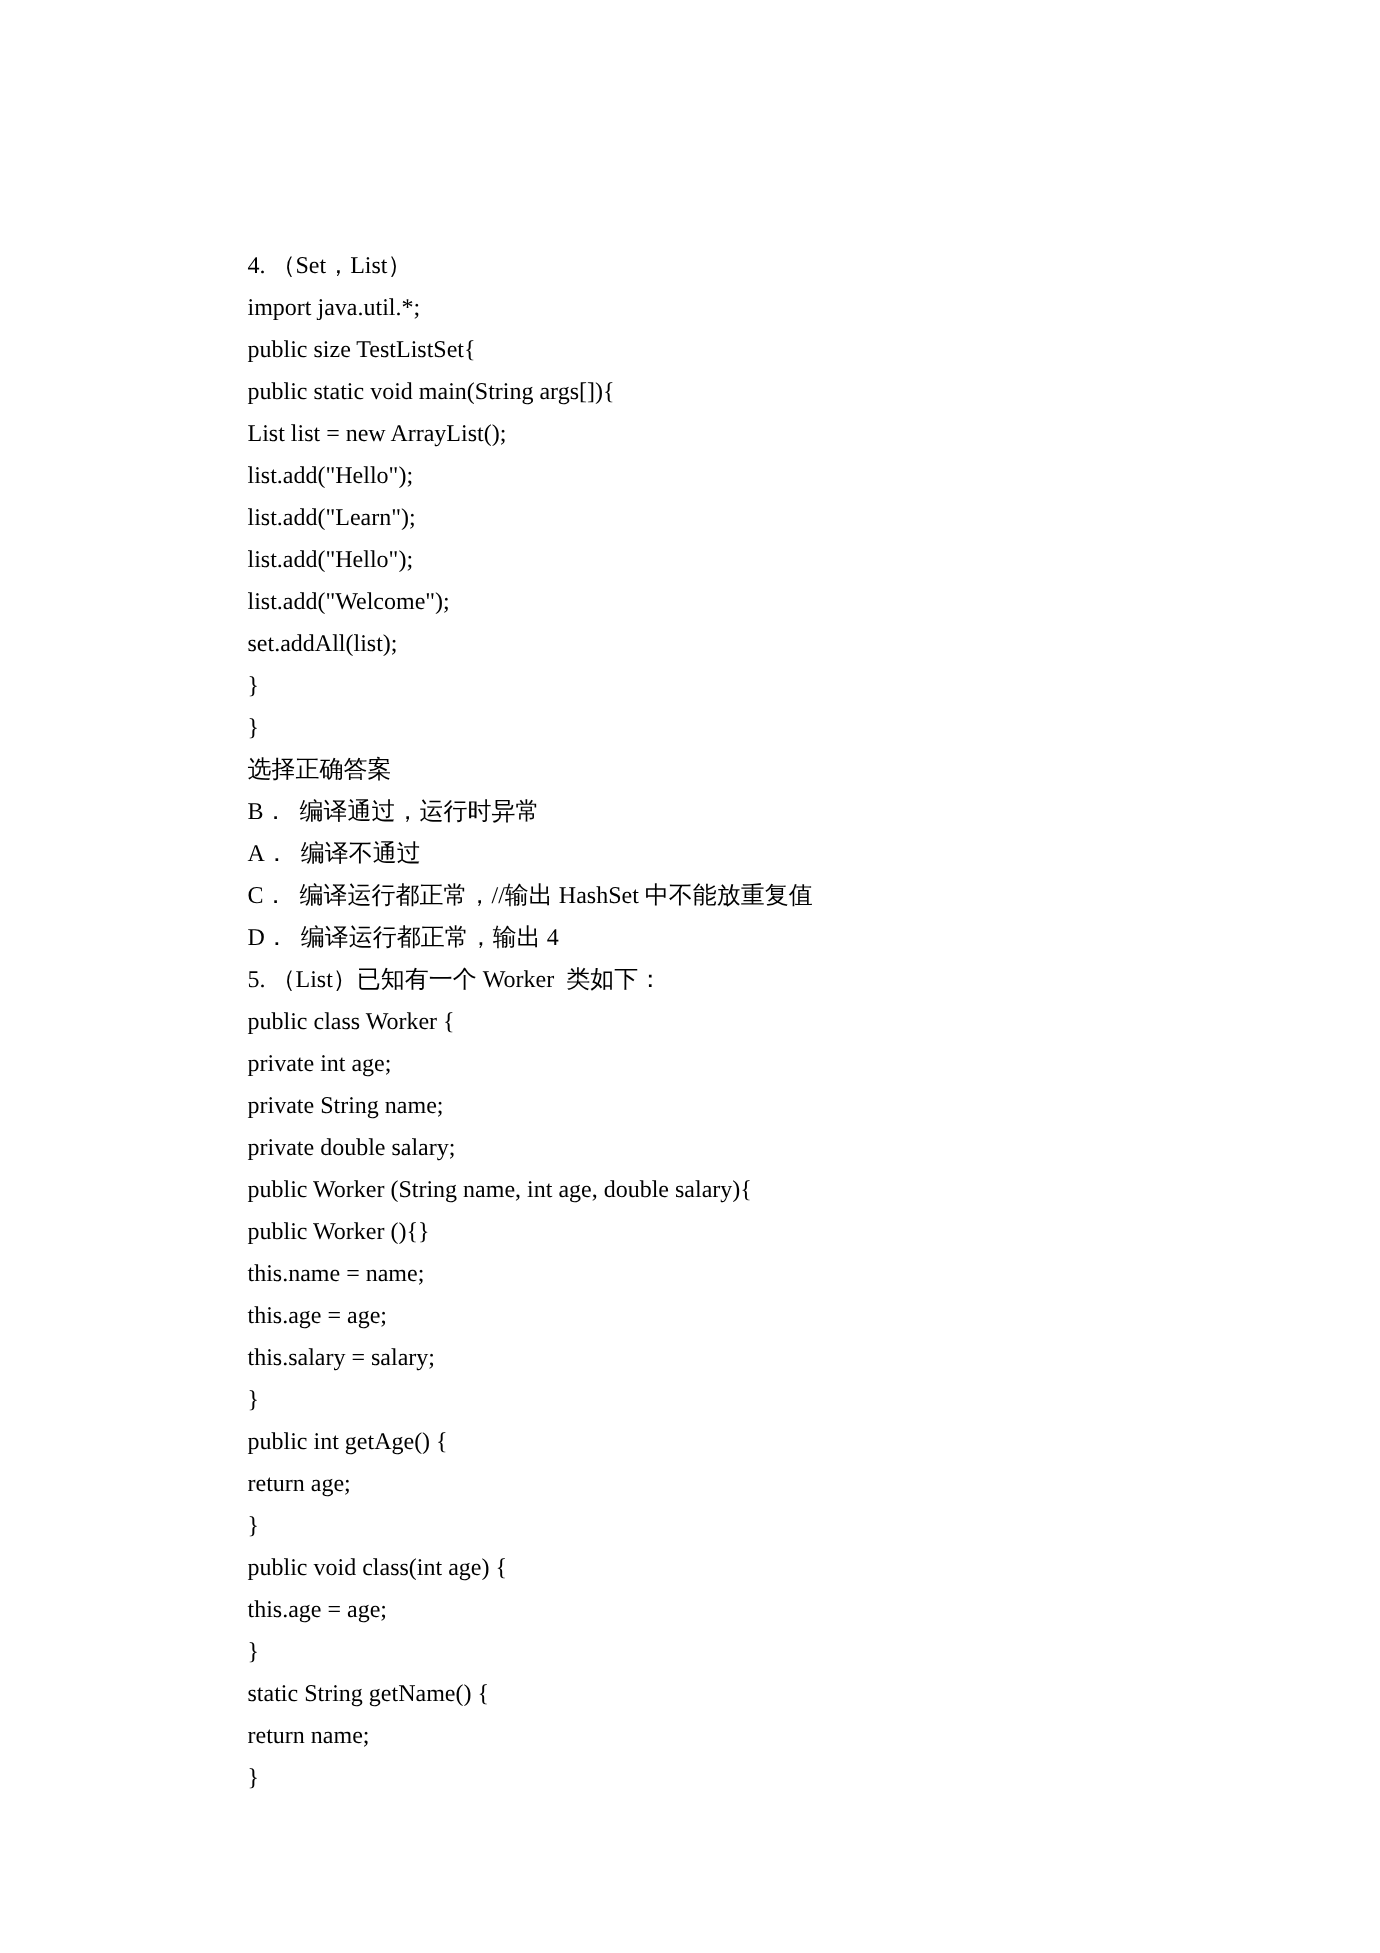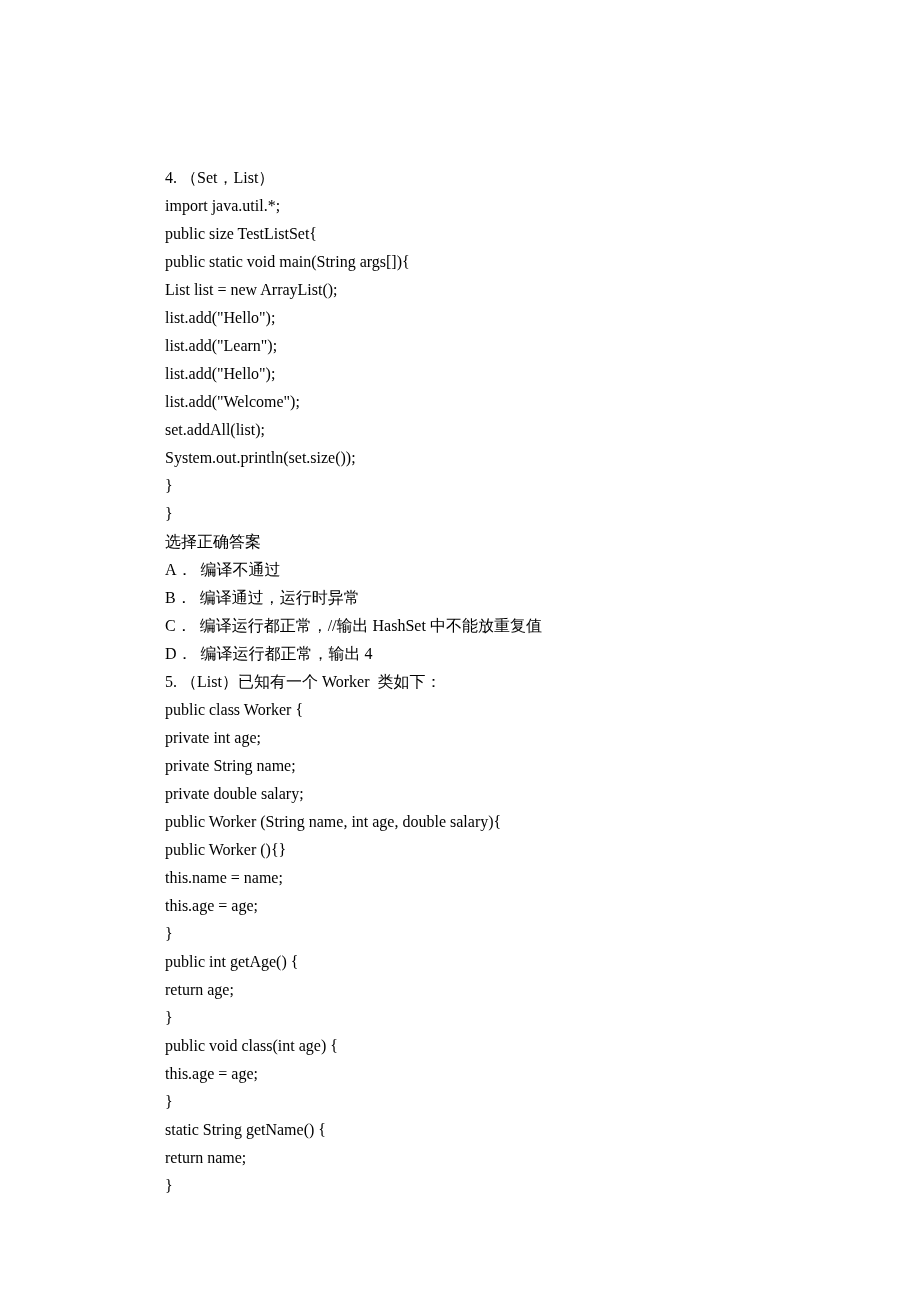--- a/index.html
+++ b/index.html
@@ -31,37 +31,37 @@
       <div class="line">4. （Set，List）</div>
       <div class="line">import java.util.*;</div>
       <div class="line">public size TestListSet{</div>
       <div class="line">public static void main(String args[]){</div>
       <div class="line">List list = new ArrayList();</div>
       <div class="line">list.add("Hello");</div>
       <div class="line">list.add("Learn");</div>
       <div class="line">list.add("Hello");</div>
       <div class="line">list.add("Welcome");</div>
       <div class="line">set.addAll(list);</div>
-      <div class="line">System.out.println(set.size());</div>
       <div class="line">}</div>
       <div class="line">}</div>
       <div class="line">选择正确答案</div>
+      <div class="line">B．  编译通过，运行时异常</div>
       <div class="line">A．  编译不通过</div>
-      <div class="line">B．  编译通过，运行时异常</div>
       <div class="line">C．  编译运行都正常，//输出 HashSet 中不能放重复值</div>
       <div class="line">D．  编译运行都正常，输出 4</div>
       <div class="line">5. （List）已知有一个 Worker  类如下：</div>
       <div class="line">public class Worker {</div>
       <div class="line">private int age;</div>
       <div class="line">private String name;</div>
       <div class="line">private double salary;</div>
       <div class="line">public Worker (String name, int age, double salary){</div>
       <div class="line">public Worker (){}</div>
       <div class="line">this.name = name;</div>
       <div class="line">this.age = age;</div>
+      <div class="line">this.salary = salary;</div>
       <div class="line">}</div>
       <div class="line">public int getAge() {</div>
       <div class="line">return age;</div>
       <div class="line">}</div>
       <div class="line">public void class(int age) {</div>
       <div class="line">this.age = age;</div>
       <div class="line">}</div>
       <div class="line">static String getName() {</div>
       <div class="line">return name;</div>
       <div class="line">}</div>

